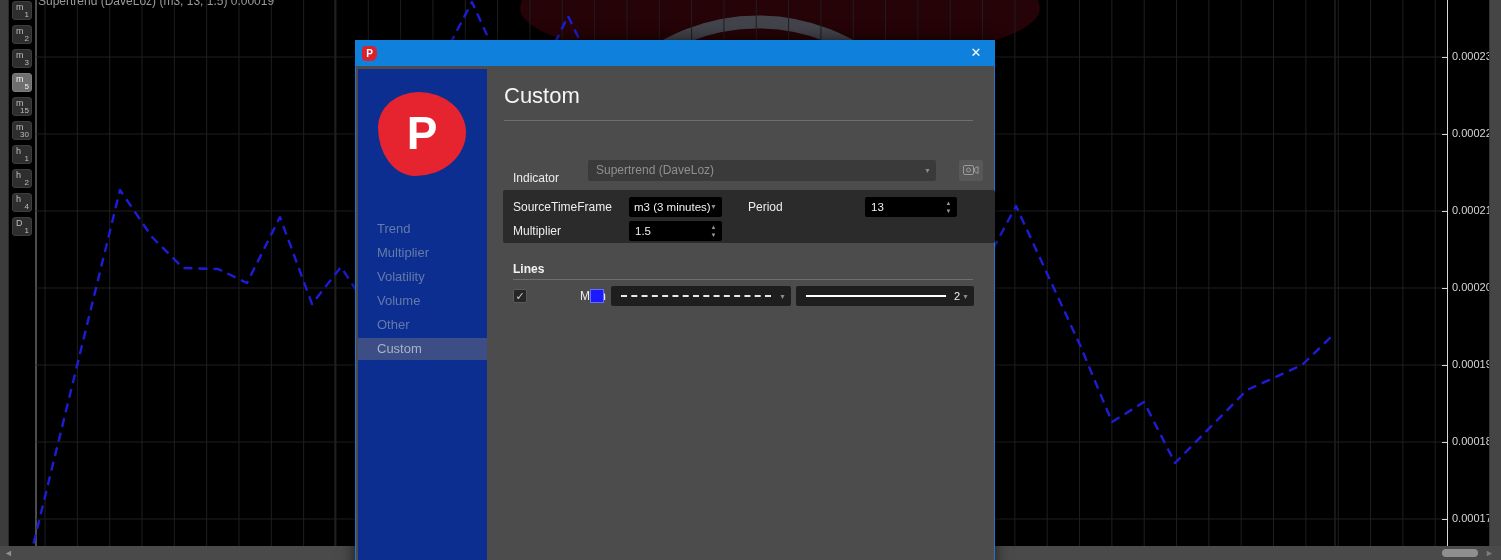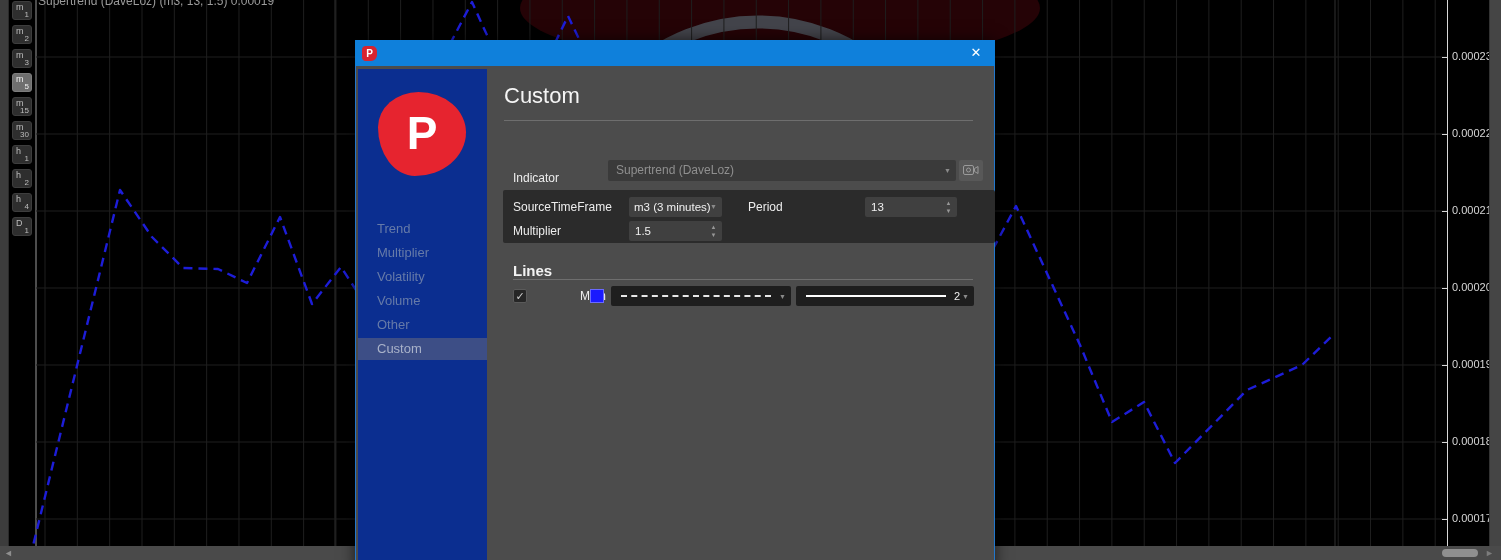--- a/index.html
+++ b/index.html
@@ -47,31 +47,31 @@
   .side-item.selected{background:#3d4e86;color:#a9b2c9;}
 
   .content{position:absolute;left:132px;top:0;right:0;bottom:0;}
   .pg-title{position:absolute;left:16px;top:17px;font-size:22px;font-weight:400;color:#f5f5f5;}
   .sep{position:absolute;height:1px;background:#6e6e6e;}
   .sep1{left:16px;top:54px;width:469px;}
   .lbl{position:absolute;font-size:12px;color:#ededed;}
   .indicator-lbl{left:25px;top:102px;height:21px;line-height:21px;}
   .dd{position:absolute;background:#1e1e1e;border-radius:2px;color:#f0f0f0;font-size:12px;}
   .dd .caret{position:absolute;right:5px;top:0;height:100%;display:flex;align-items:center;font-size:7px;color:#8a8a8a;}
-  .indicator-dd{left:120px;top:94px;width:348px;height:21px;background:#3a3a3a;color:#8f8f8f;line-height:21px;padding-left:8px;}
+  .indicator-dd{left:100px;top:94px;width:348px;height:21px;background:#3a3a3a;color:#8f8f8f;line-height:21px;padding-left:8px;}
   .cam-btn{position:absolute;left:471px;top:94px;width:24px;height:21px;background:#585858;border-radius:2px;cursor:pointer;}
   .cam-btn svg{position:absolute;left:4px;top:5px;}
 
   .params{position:absolute;left:15px;top:124px;width:492px;height:53px;background:#2b2b2b;border-radius:2px;}
   .p-lbl{position:absolute;font-size:12px;color:#ededed;height:20px;line-height:20px;}
-  .p-field{position:absolute;height:20px;background:#404040;border-radius:2px;color:#f0f0f0;font-size:11.5px;line-height:20px;padding-left:6px;}
+  .p-field{position:absolute;height:20px;background:#000000;border-radius:2px;color:#f0f0f0;font-size:11.5px;line-height:20px;padding-left:6px;}
   .spin{position:absolute;right:4px;top:2px;width:9px;display:flex;flex-direction:column;align-items:center;}
   .spin span{font-size:6px;line-height:8px;color:#979797;cursor:pointer;}
 
-  .lines-h{position:absolute;left:25px;top:196px;font-size:15px;font-weight:bold;color:#f2f2f2;}
+  .lines-h{position:absolute;left:25px;top:196px;font-size:12px;font-weight:bold;color:#f2f2f2;}
   .sep2{left:25px;top:213px;width:460px;}
   .chk{position:absolute;left:25px;top:223px;width:14px;height:14px;background:#262626;border:1px solid #5a5a5a;border-radius:2px;color:#cfcfcf;font-size:11px;line-height:13px;text-align:center;cursor:pointer;}
   .main-lbl{left:48px;top:220px;height:20px;line-height:20px;margin-left:44px;}
   .swatch{position:absolute;left:102px;top:223px;width:14px;height:14px;border:1px solid #6a6aff;cursor:pointer;}
   .style-dd{left:123px;top:220px;width:180px;height:20px;cursor:pointer;}
   .style-dd .dash-line{position:absolute;left:10px;top:9px;width:150px;border-top:2px dashed #e8e8e8;}
   .width-dd{left:308px;top:220px;width:178px;height:20px;cursor:pointer;}
   .width-dd .solid-line{position:absolute;left:10px;top:9px;width:140px;border-top:2px solid #fff;}
   .width-dd .w-val{position:absolute;right:14px;top:0;line-height:20px;font-size:11px;color:#f0f0f0;}
 </style>

